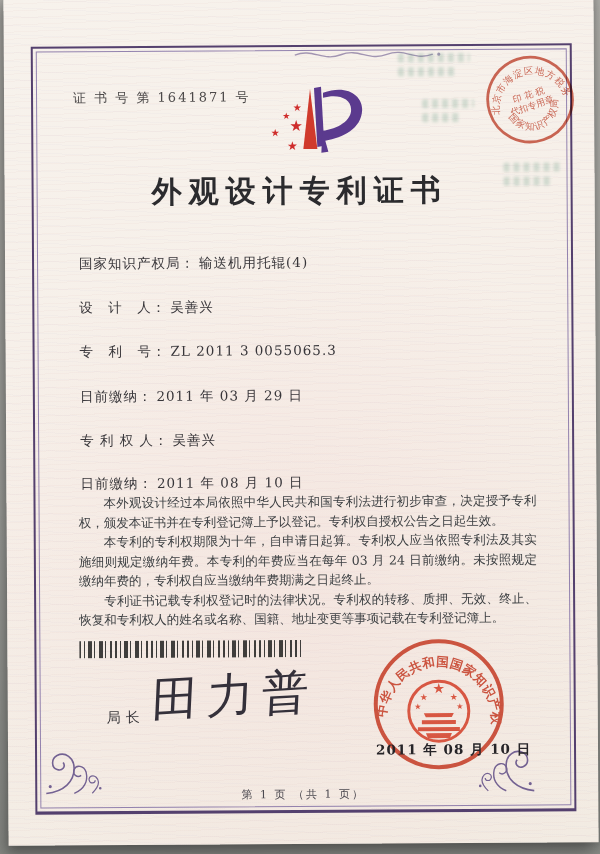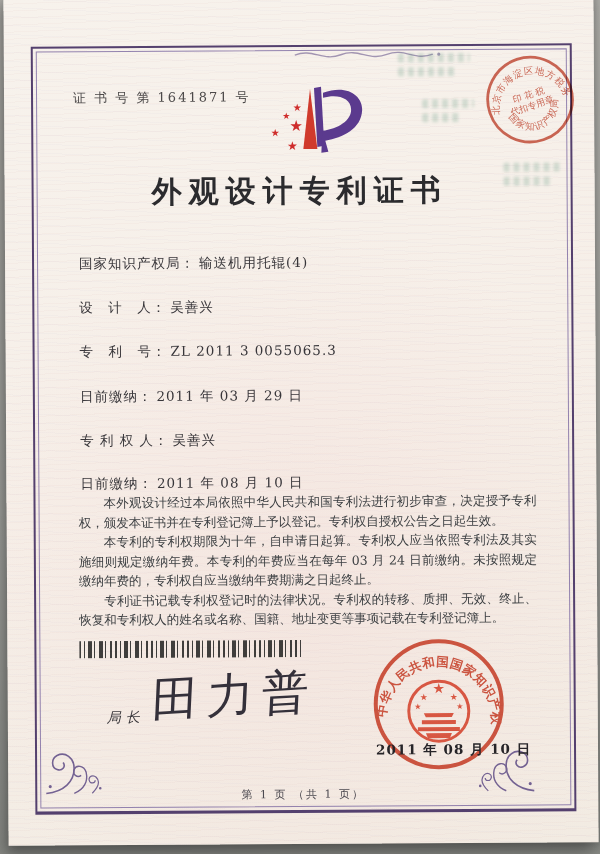--- a/index.html
+++ b/index.html
@@ -50,21 +50,21 @@
       #20201f 0 2px, rgba(0,0,0,0) 2px 5px,
       #20201f 5px 6px, rgba(0,0,0,0) 6px 9px,
       #20201f 9px 13px, rgba(0,0,0,0) 13px 15px,
       #20201f 15px 16px, rgba(0,0,0,0) 16px 20px,
       #20201f 20px 24px, rgba(0,0,0,0) 24px 26px,
       #20201f 26px 27px, rgba(0,0,0,0) 27px 31px,
       #20201f 31px 33px, rgba(0,0,0,0) 33px 36px);
     opacity:.85;
   }
   .sig-label{
-    position:absolute;left:99px;top:716px;font-size:14px;letter-spacing:5px;color:#3a383c;font-style:italic;
+    position:absolute;left:99px;top:716px;font-size:14px;letter-spacing:5px;color:#3a383c;
   }
   .sig-name{
     position:absolute;left:144px;top:672px;font-size:47px;color:#34303a;
     transform:rotate(-3deg) skewX(-6deg);letter-spacing:8px;white-space:nowrap;
   }
   .seal{position:absolute;left:364px;top:646px;width:134px;height:134px;
     opacity:.88;mix-blend-mode:multiply;}
   .date{
     position:absolute;left:368px;top:750px;font-size:13.5px;font-weight:bold;
     color:#262428;letter-spacing:1px;z-index:5;

